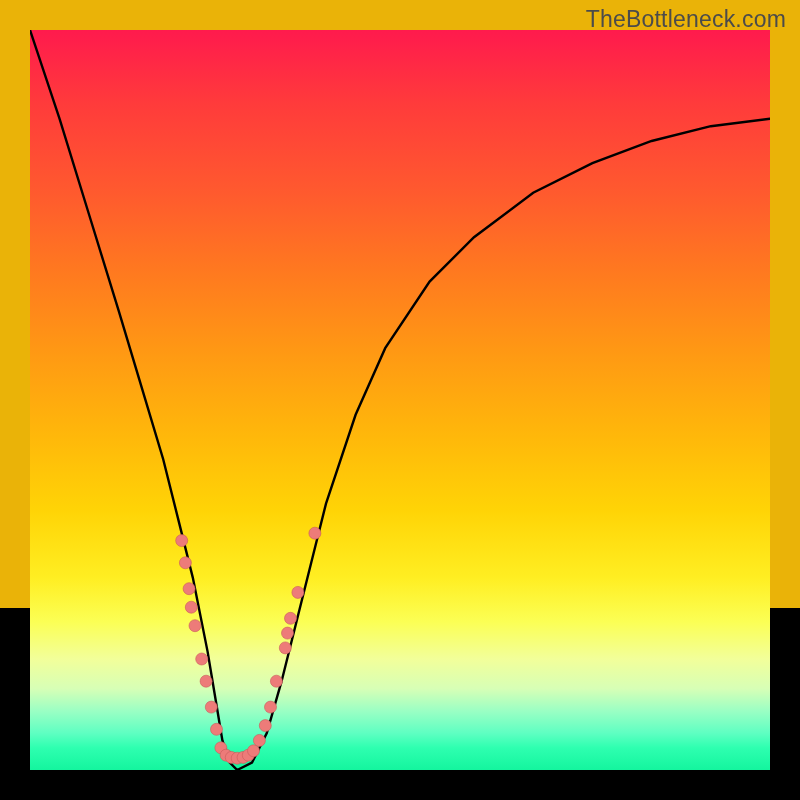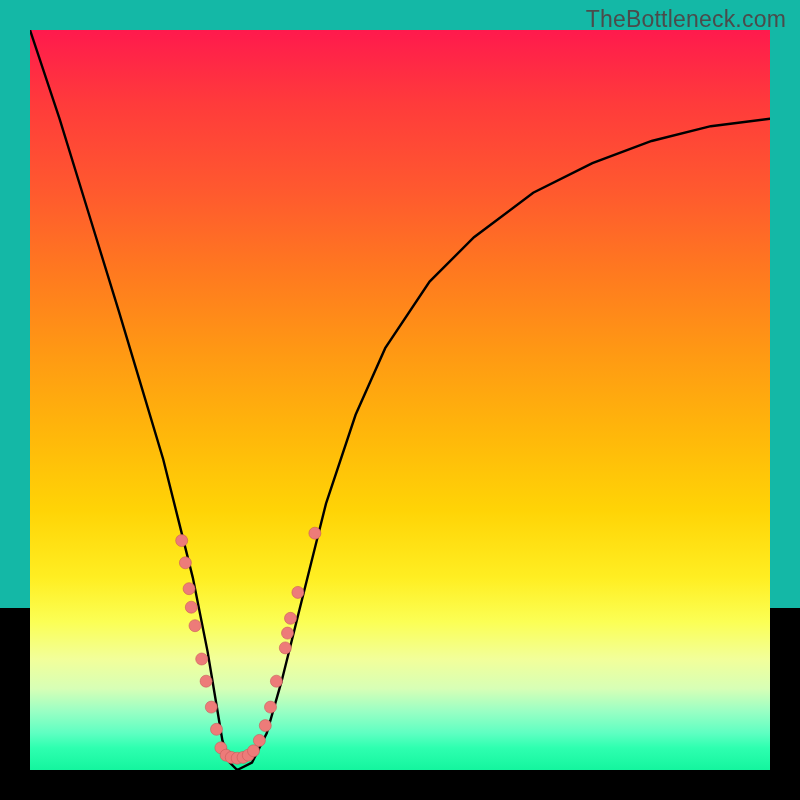--- a/index.html
+++ b/index.html
@@ -10,21 +10,21 @@
     overflow: hidden;
     background: #000;
     font-family: Arial, Helvetica, sans-serif;
   }
   .frame {
     position: absolute;
     left: 0;
     top: 0;
     width: 800px;
     height: 608px;
-    background: #14b8a6;
+    background: #eab308;
   }
   .plot {
     position: absolute;
     left: 30px;
     top: 30px;
     width: 740px;
     height: 740px;
     background: linear-gradient(
       to bottom,
       #ff1a4d 0%,

